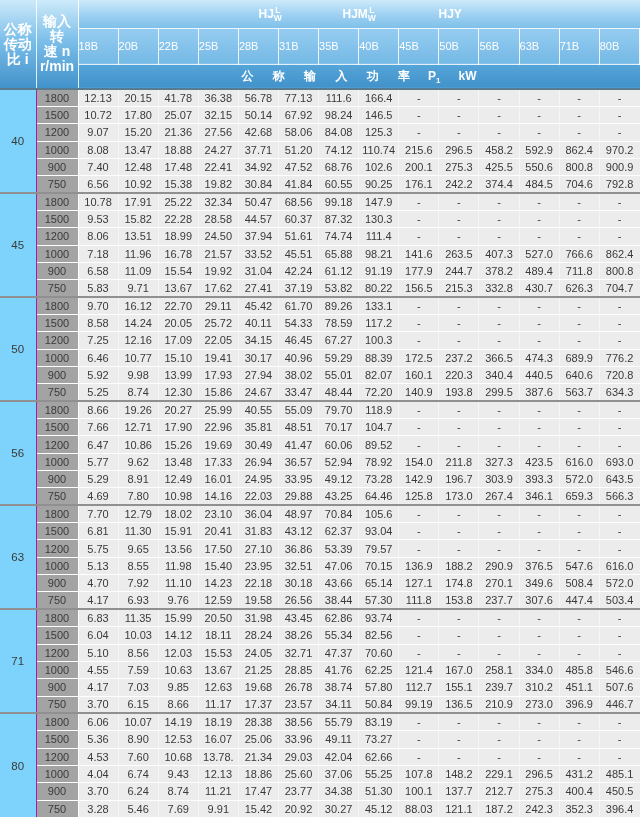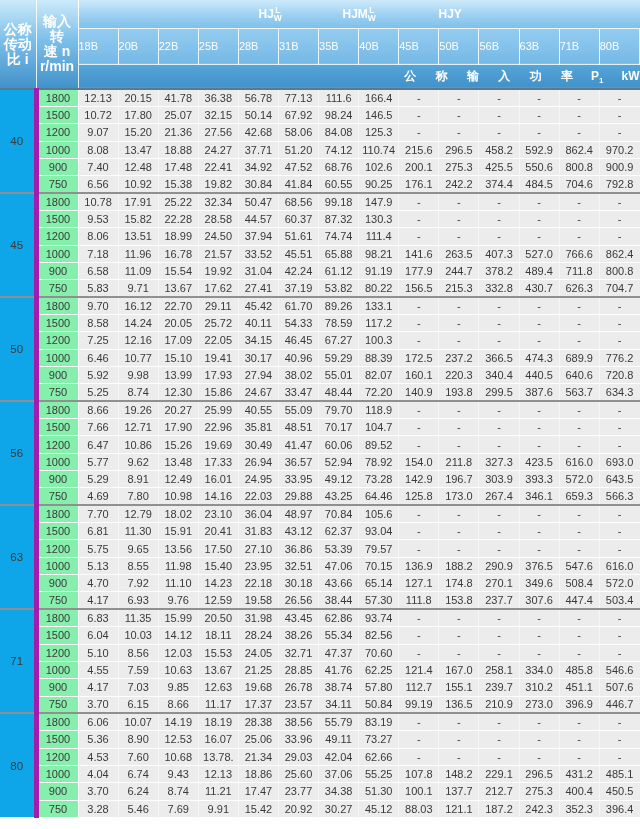--- a/index.html
+++ b/index.html
@@ -31,41 +31,41 @@
   .frac { display:flex; flex-direction:column; align-items:center;
           font-size:8.5px; line-height:8px; font-weight:bold; }
 
   .model-row th {
     height:36px;
     background:linear-gradient(180deg,#96ccf0 0%,#74b9e6 100%);
     font-size:11px; font-weight:normal; text-align:left;
     border:1px solid rgba(255,255,255,.85);
   }
   .power-title {
-    height:25px; text-align:right;
+    height:25px; text-align:center;
     background:linear-gradient(180deg,#55a5d9 0%,#4292cb 100%);
     font-size:12px; font-weight:bold;
     border-bottom:2px solid #5a7a8f;
     margin-left:32px;
   }
   .pt-label { word-spacing:16px; }
   .pt-sym { margin-left:18px; }
   .pt-sym sub { font-size:8px; }
   .pt-unit { margin-left:18px; }
 
   tbody td {
     background:#ececec; height:17.35px; padding:0;
     font-size:11px; color:#3a3a3a; text-align:center; vertical-align:middle;
     border-bottom:1px solid #ffffff; border-right:1px solid #f6f6f6;
     white-space:nowrap; overflow:hidden;
   }
   tbody td:last-child { border-right:none; }
   tbody tr.group-start td { border-top:2px solid #909090; }
-  td.ratio-cell { font-size:11.5px; border-right:5px solid #a21caf; background:#0ea5e9; }
-  td.speed-cell { border-right:1px solid #ffffff; background:#86efac; }
+  td.ratio-cell { font-size:11.5px; border-right:1px solid #a21caf; background:#7dd3fc; }
+  td.speed-cell { border-right:1px solid #ffffff; background:#a3a3a3; }
 </style>
 </head>
 <body>
 
 <div class="wrap">
   <table>
     <colgroup>
       <col class="c-ratio">
         <col class="c-speed">
       <col>

